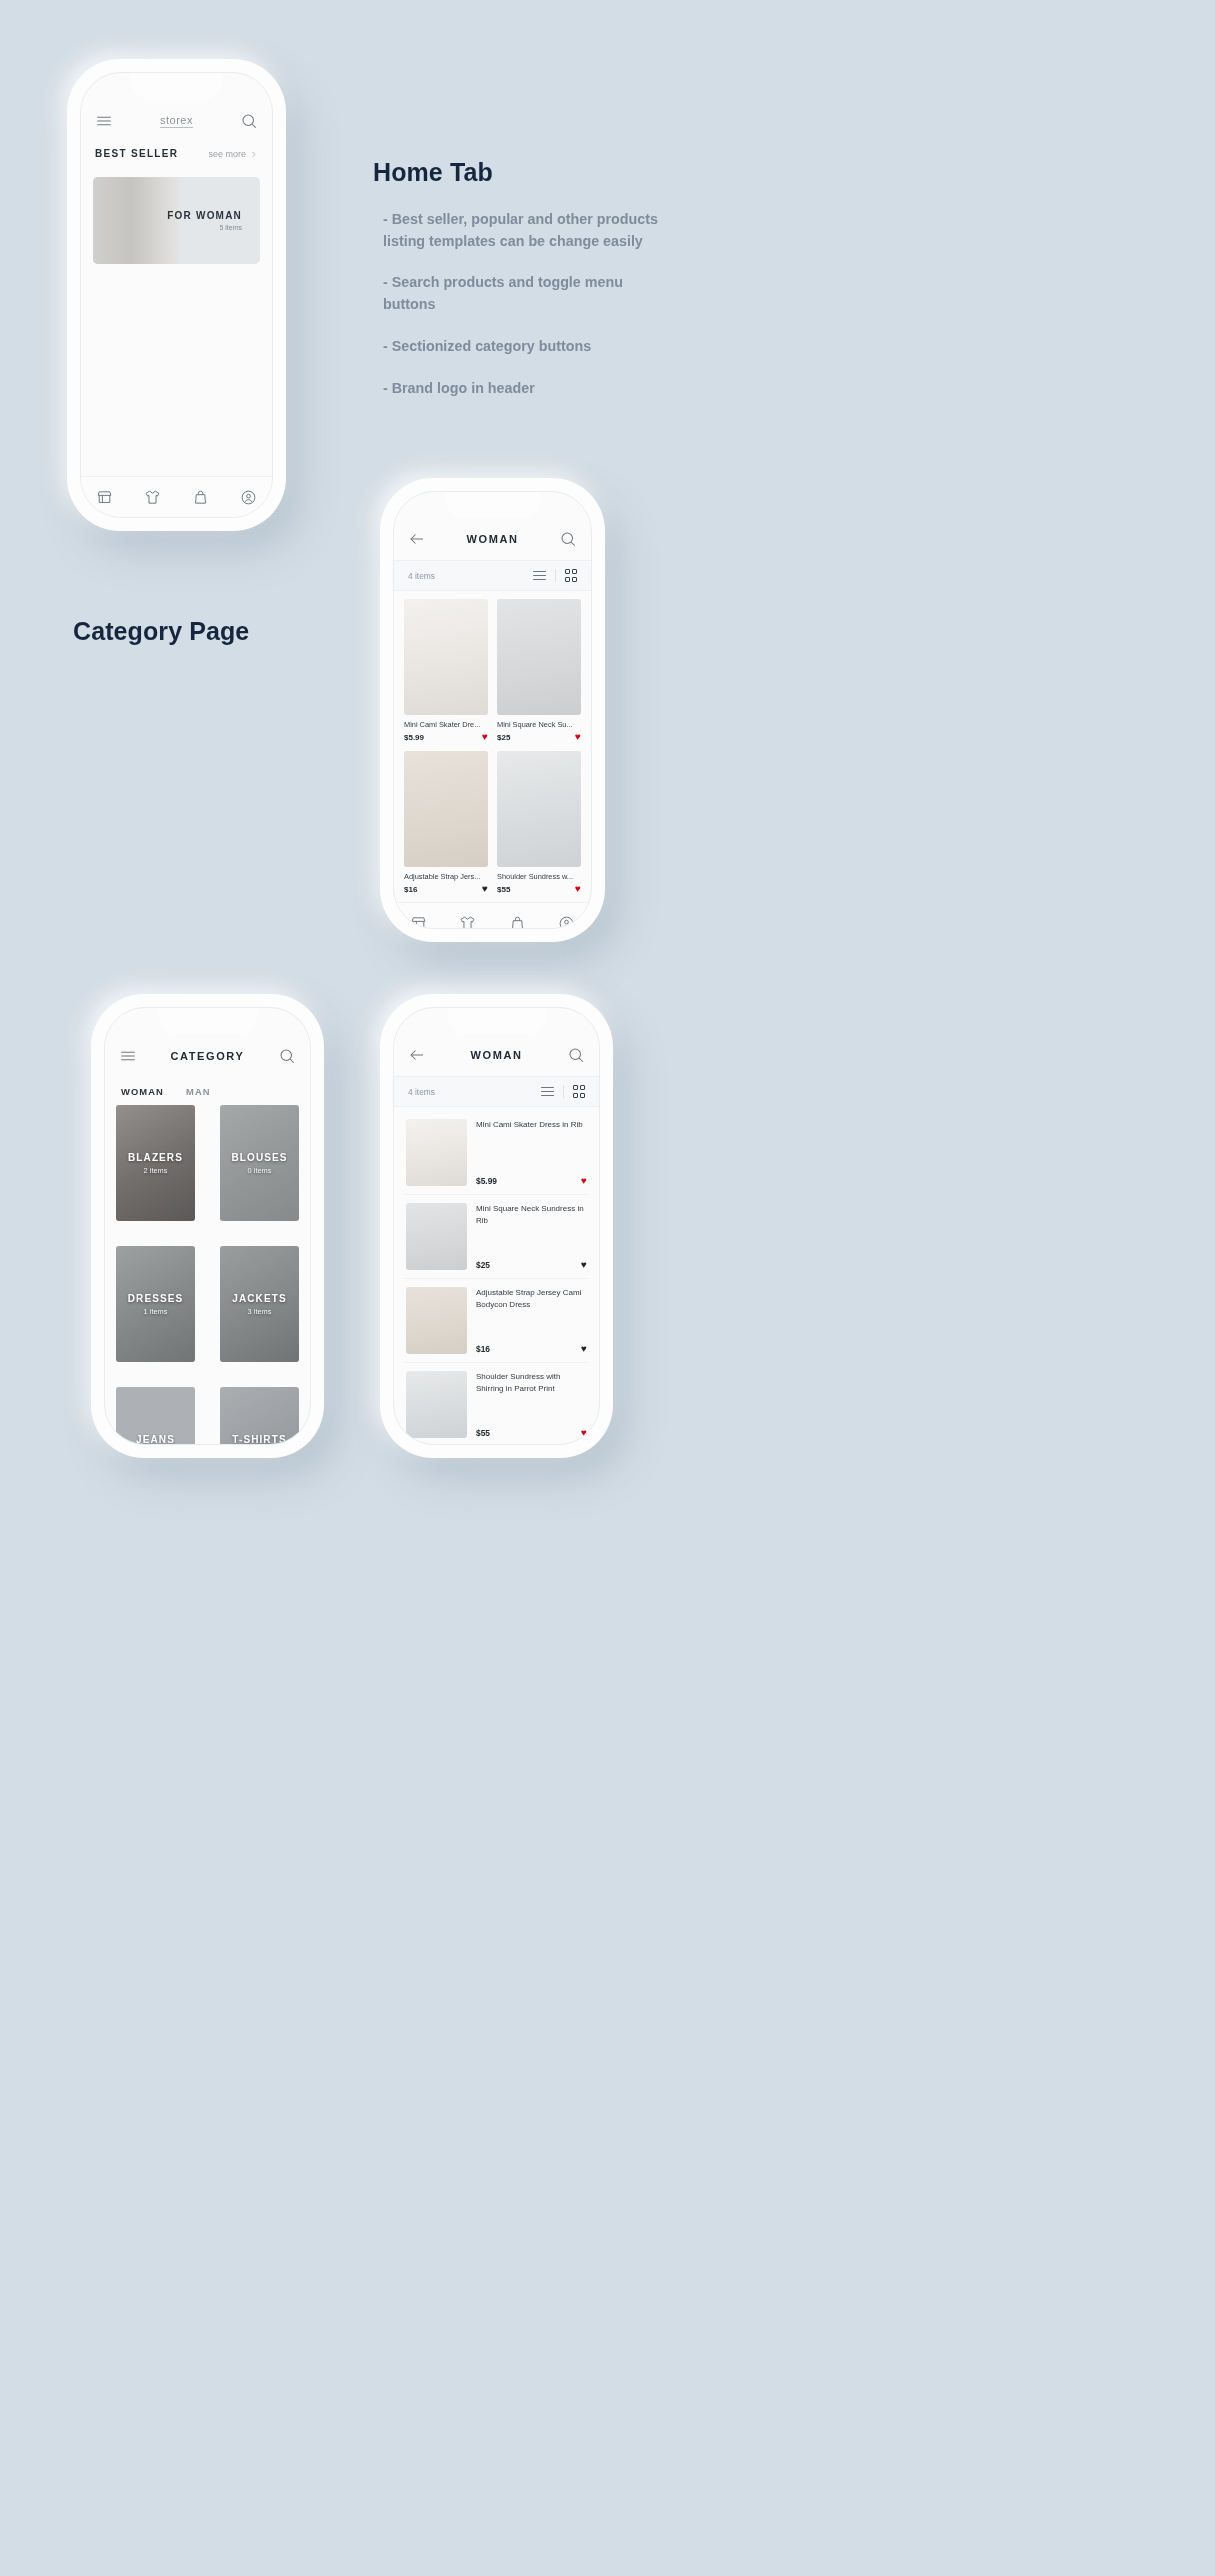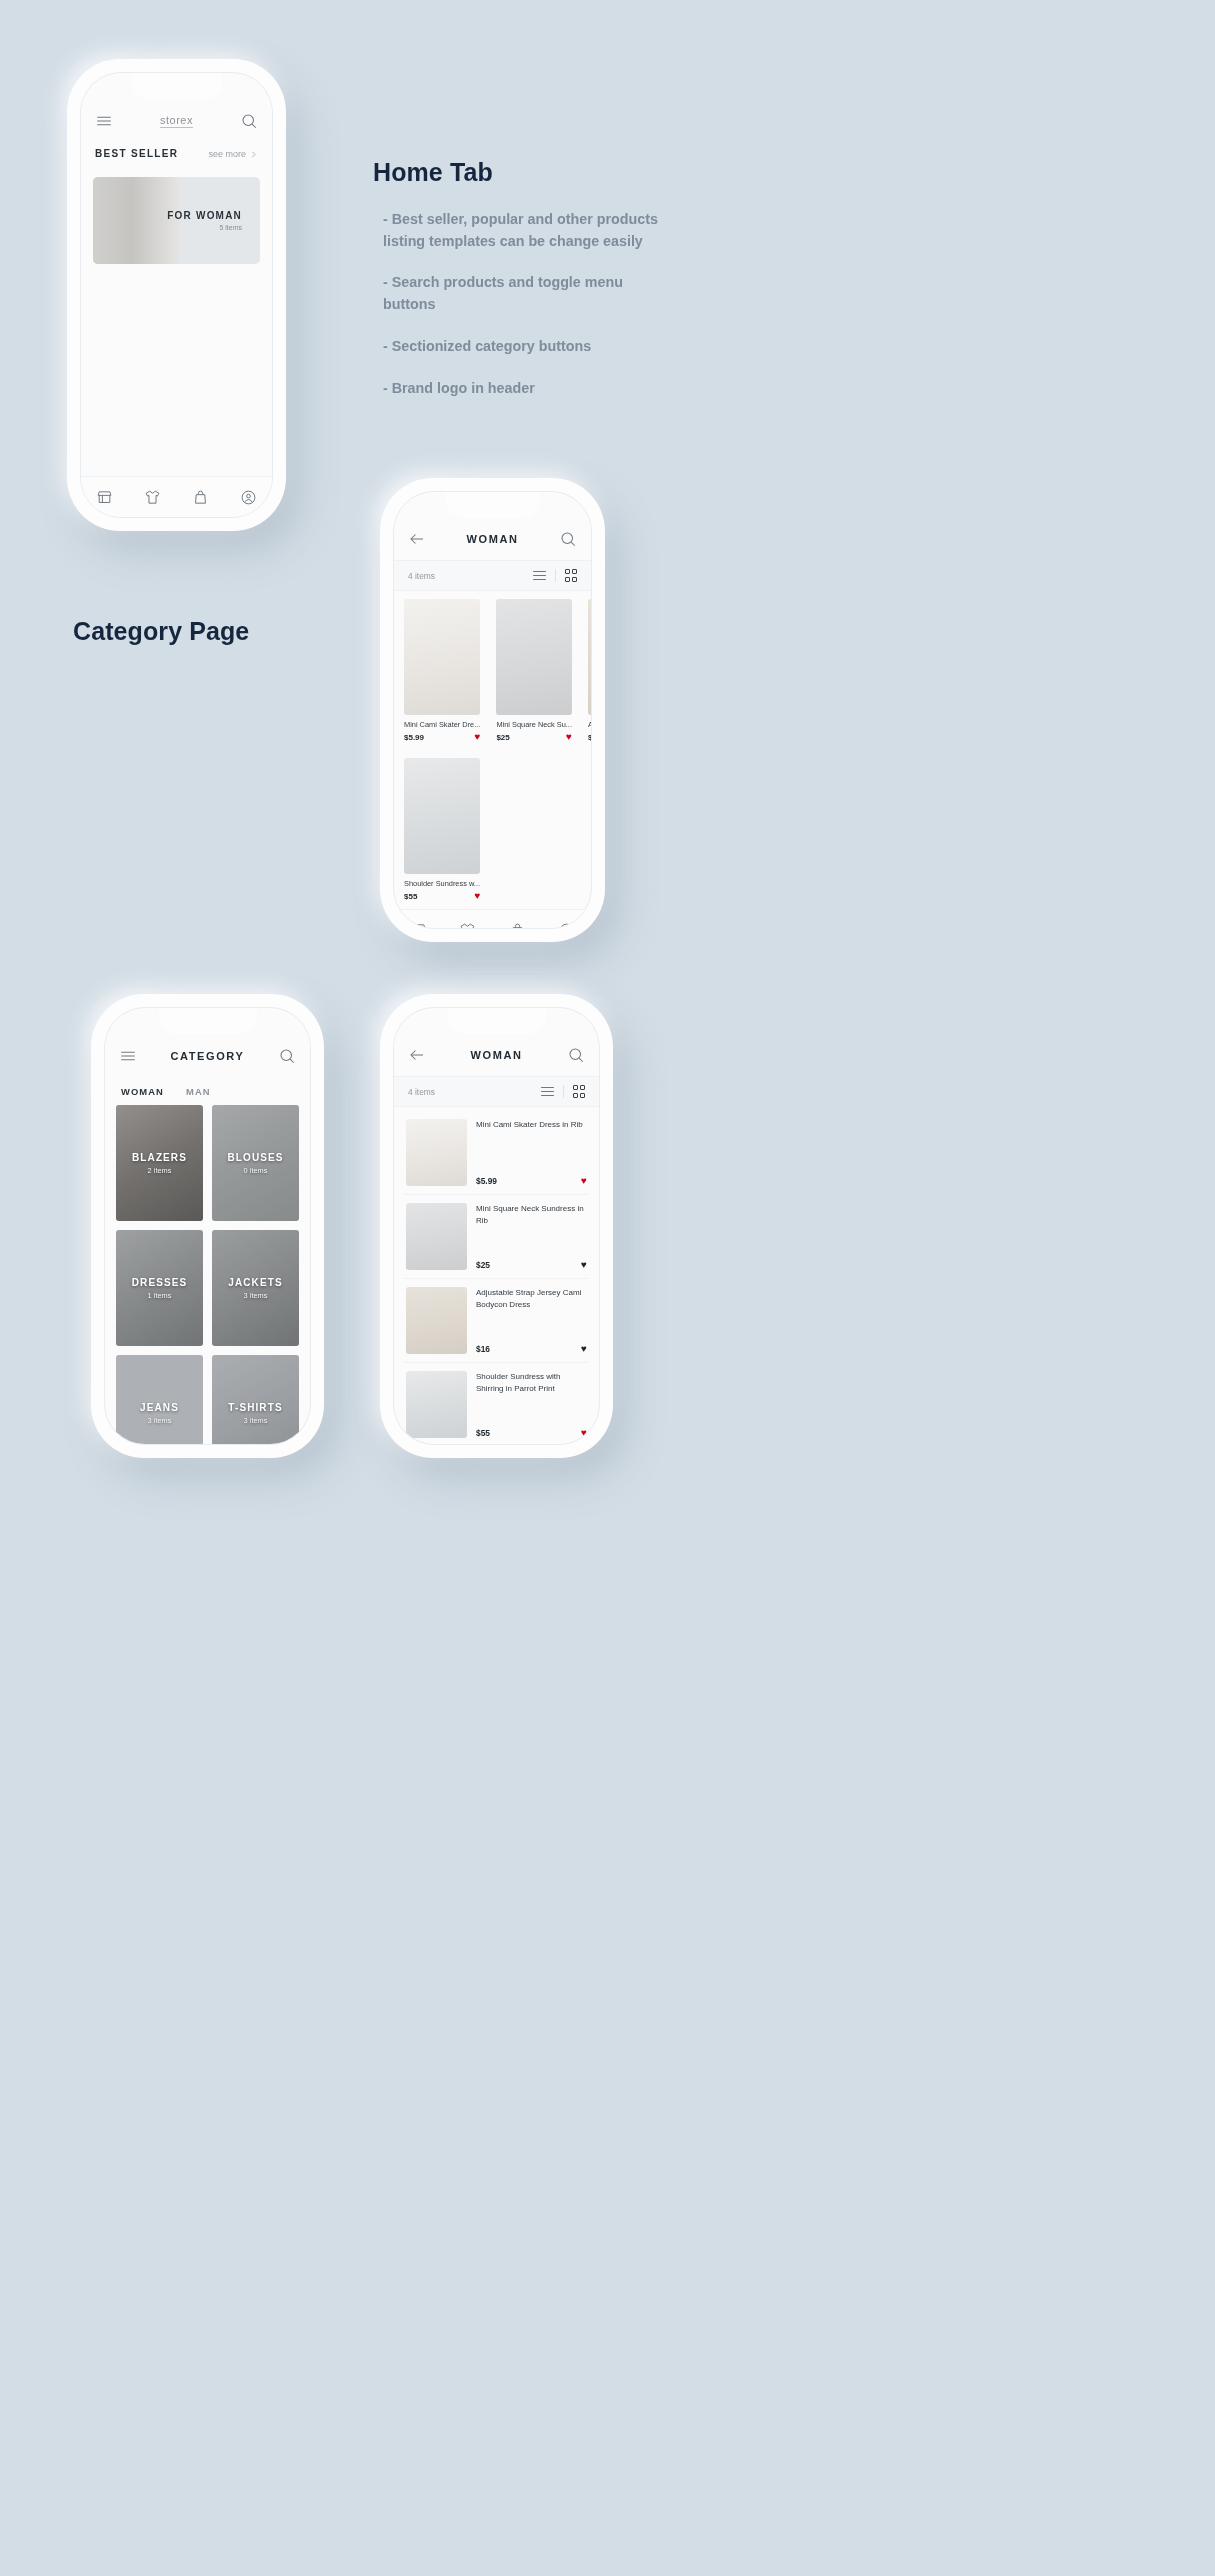--- a/index.html
+++ b/index.html
@@ -102,21 +102,21 @@
   }
   .toolbar-count { font-size: 8.4px; color: #9198a0; }
   .toolbar-icons { display: flex; align-items: center; gap: 9px; }
   .vdiv { width: 1px; height: 13px; background: #dfe3e7; }
   .listicon span { display:block; width: 13px; height: 1.4px; background: #6f777e; margin: 2.4px 0; border-radius: 1px; }
   .gridicon { display: grid; grid-template-columns: 5px 5px; grid-template-rows: 5px 5px; gap: 2.5px; }
   .gridicon i { border: 1.4px solid #6f777e; border-radius: 1px; display:block; }
   .gridicon.on i { border-color: #3a4148; }
 
   
-  .pgrid { display: grid; grid-template-columns: 1fr 1fr 1fr; gap: 16px; padding: 8px 10px; }
+  .pgrid { display: grid; grid-template-columns: 1fr 1fr; gap: 9px; padding: 8px 10px; }
   .pcard-img { width: 100%; height: 116px; border-radius: 3px; background-size: cover; background-position: center 20%; }
   .pcard-name { font-size: 7.4px; color: #333b42; margin-top: 5px; white-space: nowrap; overflow: hidden; text-overflow: ellipsis; }
   .pcard-foot { display: flex; align-items: center; justify-content: space-between; margin-top: 3px; }
   .pcard-price { font-size: 8px; font-weight: bold; color: #222a31; }
   .heart { font-size: 10px; line-height: 1; }
 
   
   .plist { padding: 4px 10px; }
   .prow { display: flex; gap: 9px; padding: 8px 2px; border-bottom: 1px solid #f0f2f4; }
   .prow-img { width: 61px; height: 67px; flex: 0 0 61px; border-radius: 3px; background-size: cover; background-position: center 18%; }
@@ -124,21 +124,21 @@
   .prow-name { font-size: 8px; color: #333b42; line-height: 1.45; }
   .prow-foot { display: flex; align-items: center; justify-content: space-between; margin-top: auto; }
   .prow-price { font-size: 8.4px; font-weight: bold; color: #222a31; }
 
   
   .cattabs { display: flex; gap: 22px; padding: 9px 16px 8px; }
   .cattab { font-size: 9.4px; font-weight: bold; letter-spacing: 1.1px; color: #2b333a; }
   .cattab.inactive { color: #8b9299; }
 
   
-  .cgrid { display: grid; grid-template-columns: 1fr 1fr; gap: 9px; padding: 0 11px 8px; }
+  .cgrid { display: grid; grid-template-columns: 1fr 1fr; gap: 25px; padding: 0 11px 8px; }
   .ccell {
     position: relative; height: 116px; border-radius: 3px; overflow: hidden;
     display: flex; align-items: center; justify-content: center; flex-direction: column;
     background-size: cover; background-position: center 25%;
   }
   .ccell:after { content:''; position:absolute; inset:0; background: rgba(40,48,56,.26); }
   .ccell-lbl { position: relative; z-index: 2; font-size: 10px; font-weight: bold; letter-spacing: 1.1px; color: #fff; text-shadow: 0 1px 3px rgba(0,0,0,.45); }
   .ccell-sub { position: relative; z-index: 2; font-size: 7.4px; color: #f2f4f6; margin-top: 3px; text-shadow: 0 1px 3px rgba(0,0,0,.45); }
 
   

